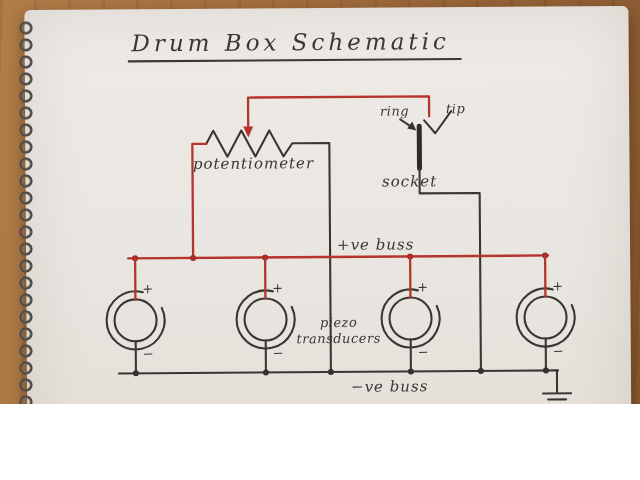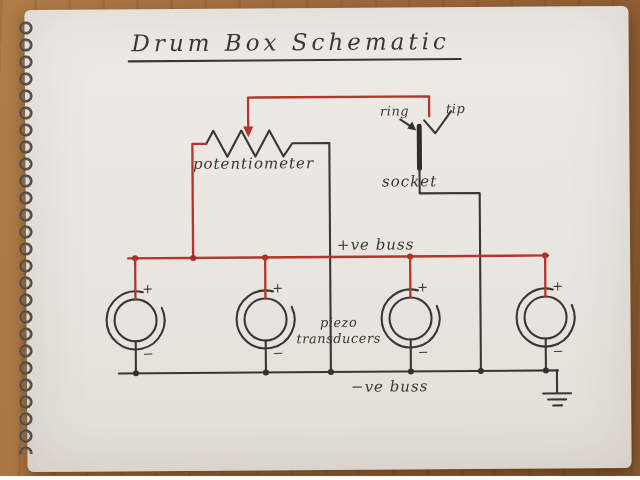--- a/index.html
+++ b/index.html
@@ -1,17 +1,17 @@
 <!DOCTYPE html>
 <html><head>
 <meta charset="utf-8">
 <style>
   html,body{margin:0;padding:0;}
   .scene{
-    position:relative;width:640px;height:476px;overflow:hidden;
+    position:relative;width:640px;height:404px;overflow:hidden;
     background:
       repeating-linear-gradient(92deg, rgba(60,35,15,.10) 0 3px, rgba(0,0,0,0) 3px 34px),
       linear-gradient(100deg,#b07c48 0%, #a06b3c 45%, #8a5a31 100%);
     font-family:"DejaVu Serif", serif;
     text-align:right;
   }
   .sheet{
     position:absolute;left:26px;top:8px;width:604px;height:462px;
     transform:rotate(-0.4deg);
     background:linear-gradient(180deg,#eeebe7 0%, #e9e5e0 55%, #e3ded7 100%);

